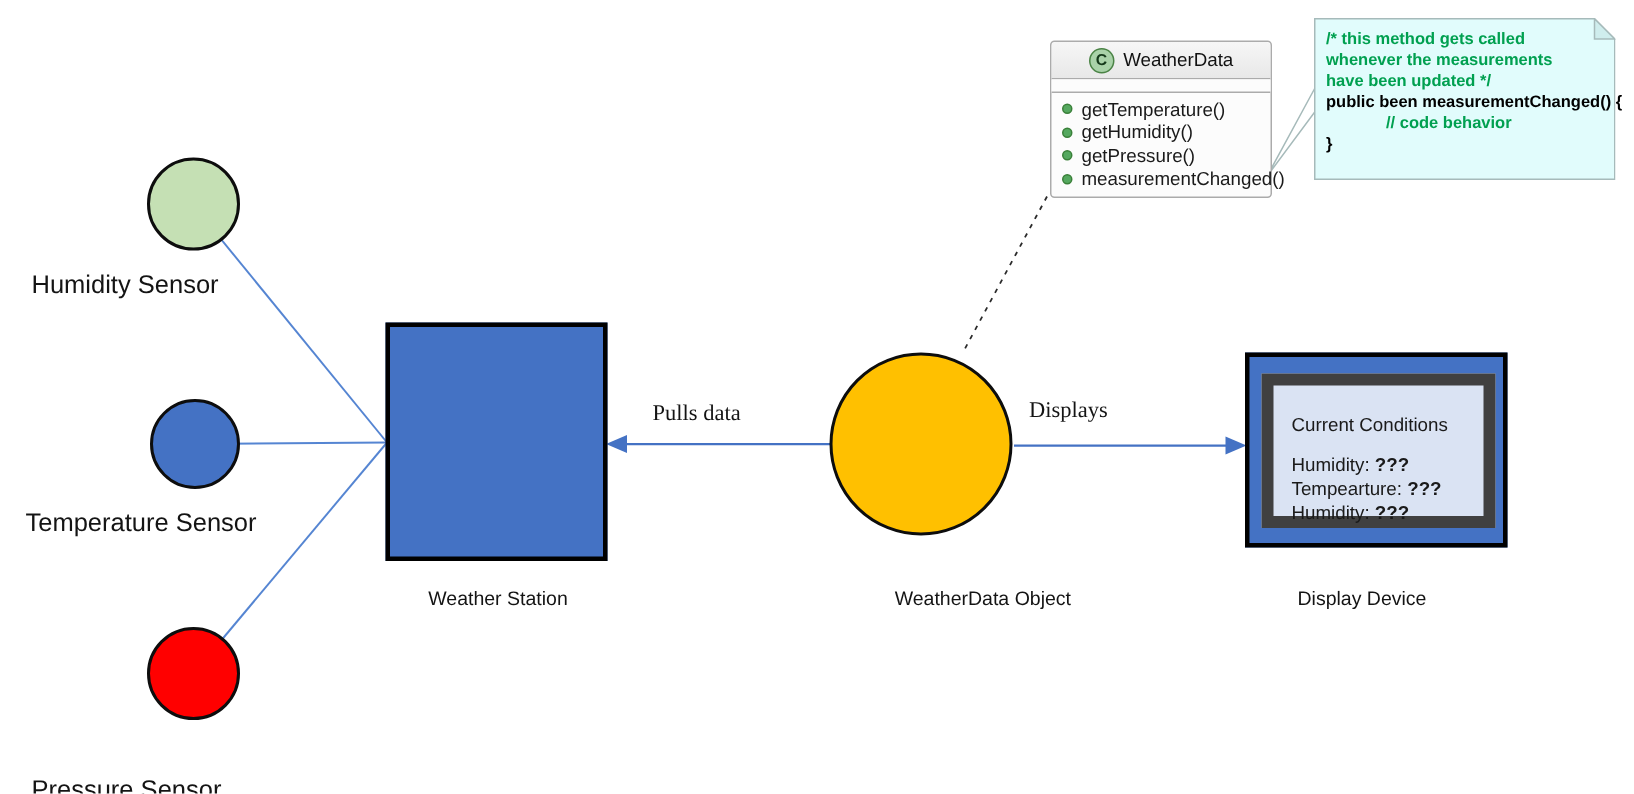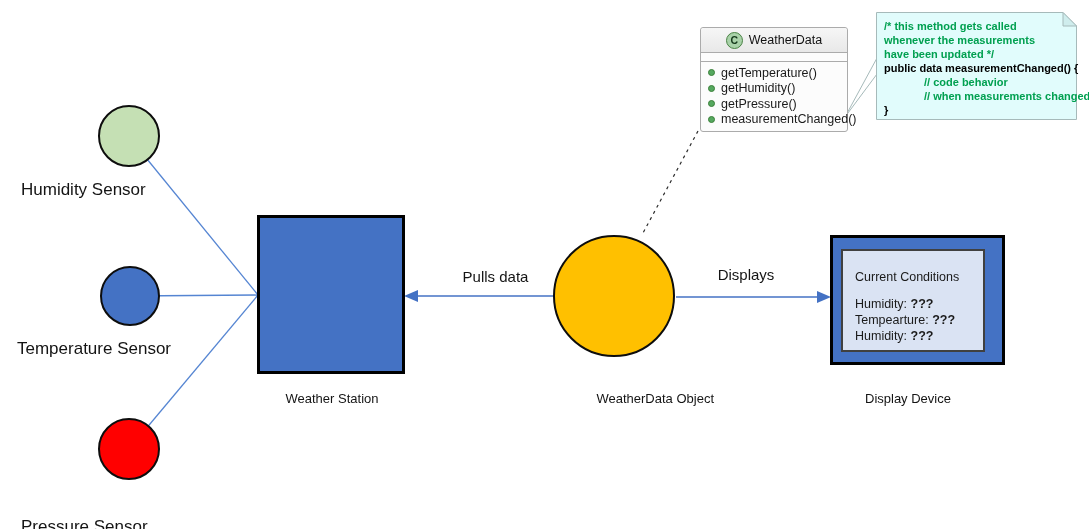--- a/index.html
+++ b/index.html
@@ -11,37 +11,37 @@
   
   .node{position:absolute;z-index:2;box-sizing:border-box;}
   .circle{border:2.5px solid #0d0d0d;border-radius:50%;}
   #humidity-circle{left:98px;top:105px;width:62px;height:62px;background:#C5E0B4;}
   #temperature-circle{left:100px;top:266px;width:60px;height:60px;background:#4472C4;}
   #pressure-circle{left:98px;top:418px;width:62px;height:62px;background:#FF0000;}
   #wdo-circle{left:553px;top:235px;width:122px;height:122px;background:#FFC000;}
   #weather-station{left:257px;top:215px;width:148px;height:159px;background:#4472C4;border:3px solid #000;}
 
   #display-outer{left:830px;top:235px;width:175px;height:130px;background:#4472C4;border:3px solid #000;}
-  #display-screen{position:absolute;left:8px;top:11px;width:144px;height:103px;background:#DAE3F3;
-                  border:2px solid #404040;box-sizing:border-box;font-size:12.5px;color:#1a1a1a;}
+  #display-screen{position:absolute;left:8px;top:11px;width:156px;height:103px;background:#DAE3F3;
+                  border:8px solid #404040;box-sizing:border-box;font-size:12.5px;color:#1a1a1a;}
   .screen-title{margin:19px 0 0 12px;}
   .screen-readings{margin:12px 0 16px 12px;line-height:16px;}
   .reading-value{font-weight:bold;}
 
   
   .lbl{position:absolute;z-index:3;white-space:nowrap;color:#141414;}
   .sensor-lbl{font-size:17px;}
   #humidity-label{left:21px;top:180px;}
   #temperature-label{left:17px;top:339px;}
   #pressure-label{left:21px;top:494px;margin-top:23px;}
   .node-lbl{font-size:13px;width:200px;text-align:center;top:391px;}
   #ws-label{left:232px;}
   #wdo-label{left:514px;text-align:right;}
   #dd-label{left:808px;}
-  .arrow-lbl{font-size:15px;text-align:center;}
+  .arrow-lbl{font-size:15px;font-family:Liberation Serif, serif;}
   #pulls-label{left:435px;top:268px;width:121px;}
   #displays-label{left:686px;top:266px;width:120px;}
 
   
   #uml-box{left:700px;top:27px;width:148px;background:#FCFCFC;border:1px solid #ABABAB;
            border-radius:3px;z-index:3;}
   .uml-header{height:24px;display:flex;align-items:center;justify-content:center;gap:6px;
               background:linear-gradient(#F6F6F6,#E8E8E8);border-bottom:1px solid #ABABAB;
               border-radius:3px 3px 0 0;font-size:12.5px;}
   .c-icon{width:15px;height:15px;border-radius:50%;background:#A9D2A9;border:1px solid #4A8345;
@@ -133,23 +133,22 @@
 
   <div id="note">
     <svg width="201" height="108" viewBox="0 0 201 108">
       <polygon points="0.5,0.5 187,0.5 200.5,14 200.5,107.5 0.5,107.5" fill="#E1FCFC" stroke="#A6BABA" stroke-width="1"></polygon>
       <polygon points="187,0.5 187,14 200.5,14" fill="#CFEDED" stroke="#A6BABA" stroke-width="1"></polygon>
     </svg>
     <div class="note-text">
       <div class="nl-green">/* this method gets called</div>
       <div class="nl-green">whenever the measurements</div>
       <div class="nl-green">have been updated */</div>
-      <div class="nl-code">public data measurementChanged() {</div>
+      <div class="nl-code">public been measurementChanged() {</div>
       <div class="nl-green nl-indent">// code behavior</div>
-      <div class="nl-green nl-indent">// when measurements changed</div>
       <div class="nl-code">}</div>
     </div>
   </div>
 
   <div class="lbl sensor-lbl" id="temperature-label">Temperature Sensor</div>
   <div class="lbl sensor-lbl" id="humidity-label">Humidity Sensor</div>
   <div class="lbl sensor-lbl" id="pressure-label">Pressure Sensor</div>
 
   <div class="lbl node-lbl" id="ws-label">Weather Station</div>
   <div class="lbl node-lbl" id="wdo-label">WeatherData Object</div>

